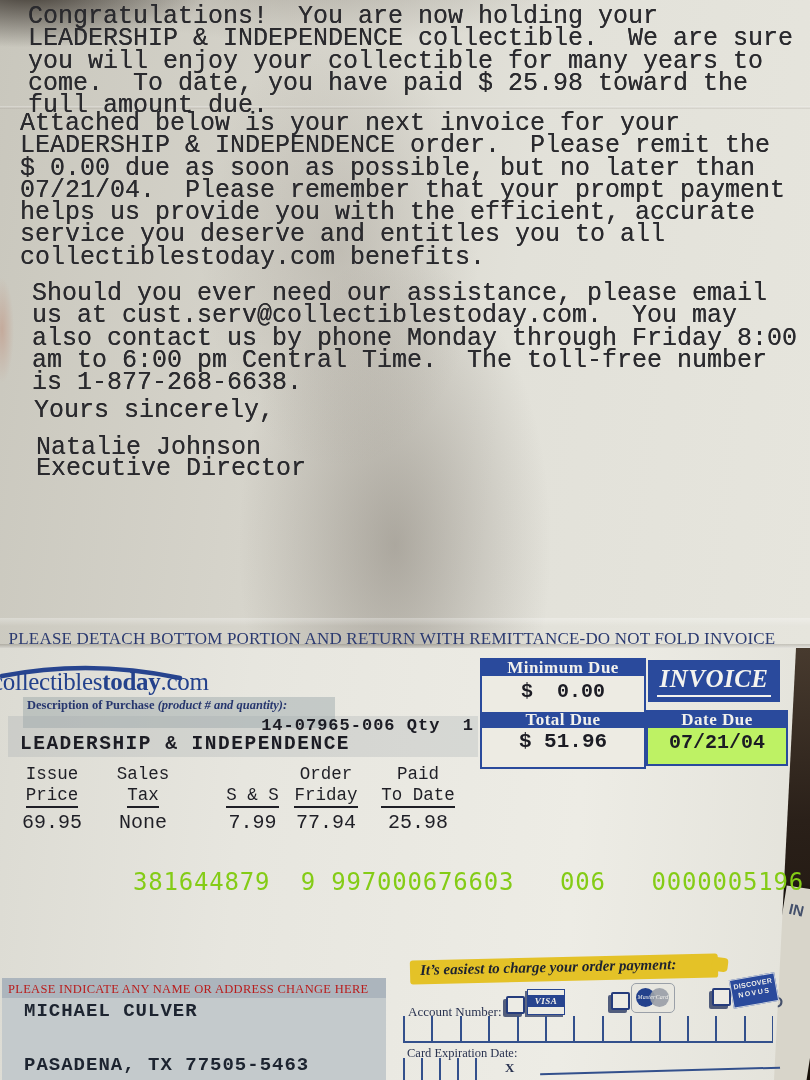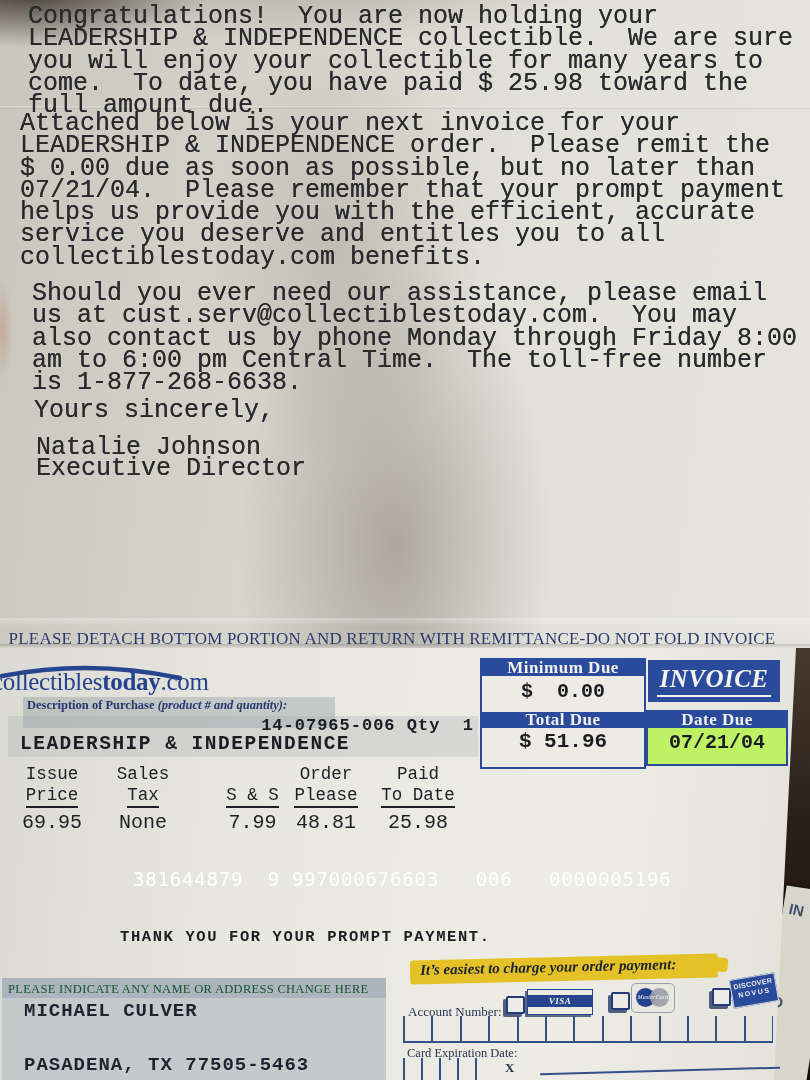--- a/index.html
+++ b/index.html
@@ -85,46 +85,46 @@
     color:#1f1f26;}
   .chg-col .h1{height:21px;font-size:17.5px;white-space:pre;}
   .chg-col .h2row{height:23px;}
   .chg-col .h2row span{display:inline-block;font-size:17.5px;border-bottom:2px solid #1f1f26;
     padding-bottom:1px;white-space:pre;}
   .chg-col .val{margin-top:3px;font-size:20px;white-space:pre;}
   .c1{left:10px;width:84px;} .c2{left:103px;width:80px;} .c3{left:205px;width:95px;}
   .c4{left:286px;width:80px;} .c5{left:372px;width:92px;}
 
   .ocr{position:absolute;left:133px;top:868px;font-family:"DejaVu Sans Mono",monospace;
-    font-size:19px;letter-spacing:.8px;color:#ffffff;white-space:pre;}
+    font-size:24px;letter-spacing:.8px;color:#84cc16;white-space:pre;}
   .thanks{position:absolute;left:120px;top:928px;font-family:"Liberation Mono",monospace;
     font-weight:bold;font-size:15.5px;letter-spacing:1.6px;color:#1c1c22;white-space:pre;}
 
   
   .remit-box{position:absolute;left:2px;top:978px;width:384px;height:102px;background:#c4cacc;}
   .remit-strip{position:absolute;left:0;top:0;width:100%;height:20px;background:rgba(110,130,150,.28);}
   .remit-header{position:absolute;left:6px;top:4px;font-family:"Liberation Serif",serif;
-    font-size:12.5px;letter-spacing:.3px;color:#14532d;white-space:nowrap;}
+    font-size:12.5px;letter-spacing:.3px;color:#b91c1c;white-space:nowrap;}
   .addr{position:absolute;left:22px;font-family:"Liberation Mono",monospace;font-weight:bold;
     font-size:19px;letter-spacing:1px;color:#1d2430;white-space:pre;}
   .addr1{top:22px;} .addr2{top:49px;} .addr3{top:76px;}
 
   
   .hl{position:absolute;left:410px;top:957px;width:308px;height:24px;background:#e4c227;
     transform:rotate(-1.3deg);border-radius:3px;}
   .hl:after{content:"";position:absolute;right:-10px;top:4px;width:16px;height:14px;
     background:#e4c227;border-radius:4px;transform:rotate(8deg);}
   .pay-head{position:absolute;left:420px;top:959px;font-family:"Liberation Serif",serif;
     font-weight:bold;font-style:italic;font-size:15px;color:#1d2230;transform:rotate(-1.3deg);
     white-space:nowrap;}
   .cbx{position:absolute;width:15px;height:14px;background:#ecebe4;border:2px solid #253c7c;
     border-radius:2px;box-shadow:-3px 3px 0 rgba(30,45,90,.75);}
   .cb1{left:506px;top:996px;} .cb2{left:611px;top:992px;} .cb3{left:712px;top:988px;}
   .visa{position:absolute;left:527px;top:989px;width:36px;height:24px;background:#ecebe4;
-    border:1.5px solid #27448f;box-shadow:-2px 2px 0 rgba(30,45,90,.7);padding-left:28px;}
+    border:1.5px solid #27448f;box-shadow:-2px 2px 0 rgba(30,45,90,.7);}
   .visa .band{position:absolute;top:5px;left:0;width:100%;height:12px;background:#27448f;
     color:#f2f1ec;font-family:"Liberation Serif",serif;font-weight:bold;font-style:italic;
     font-size:9px;text-align:center;line-height:12px;letter-spacing:.5px;}
   .mc{position:absolute;left:631px;top:983px;width:42px;height:28px;background:#e8e7e0;
     border-radius:5px;border:1px solid #9aa0a8;}
   .mc .cL{position:absolute;left:4px;top:4px;width:19px;height:19px;border-radius:50%;
     background:#23418c;}
   .mc .cR{position:absolute;left:18px;top:4px;width:19px;height:19px;border-radius:50%;
     background:#9aa0a8;opacity:.92;}
   .mc .mtext{position:absolute;left:0;top:10px;width:100%;text-align:center;color:#f4f3ee;
@@ -225,31 +225,30 @@
     <div class="h2row"><span>Tax</span></div>
     <div class="val">None</div>
   </div>
   <div class="chg-col c3">
     <div class="h1"> </div>
     <div class="h2row"><span>S &amp; S</span></div>
     <div class="val">7.99</div>
   </div>
   <div class="chg-col c4">
     <div class="h1">Order</div>
-    <div class="h2row"><span>Please</span></div>
-    <div class="val">48.81</div>
+    <div class="h2row"><span>Friday</span></div>
+    <div class="val">77.94</div>
   </div>
   <div class="chg-col c5">
     <div class="h1">Paid</div>
     <div class="h2row"><span>To Date</span></div>
     <div class="val">25.98</div>
   </div>
 
   <div class="ocr">381644879  9 997000676603   006   0000005196</div>
-  <div class="thanks">THANK YOU FOR YOUR PROMPT PAYMENT.</div>
 
   <div class="remit-box">
     <div class="remit-strip"></div>
     <div class="remit-header">PLEASE INDICATE ANY NAME OR ADDRESS CHANGE HERE</div>
     <div class="addr addr1">MICHAEL CULVER</div>
     <div class="addr addr3">PASADENA, TX 77505-5463</div>
   </div>
 
   <div class="hl"></div>
   <div class="pay-head">It’s easiest to charge your order payment:</div>

